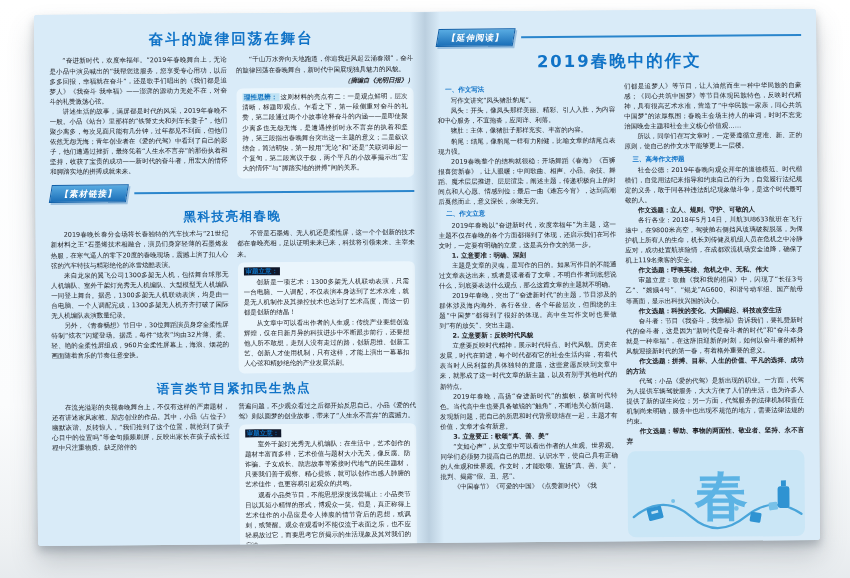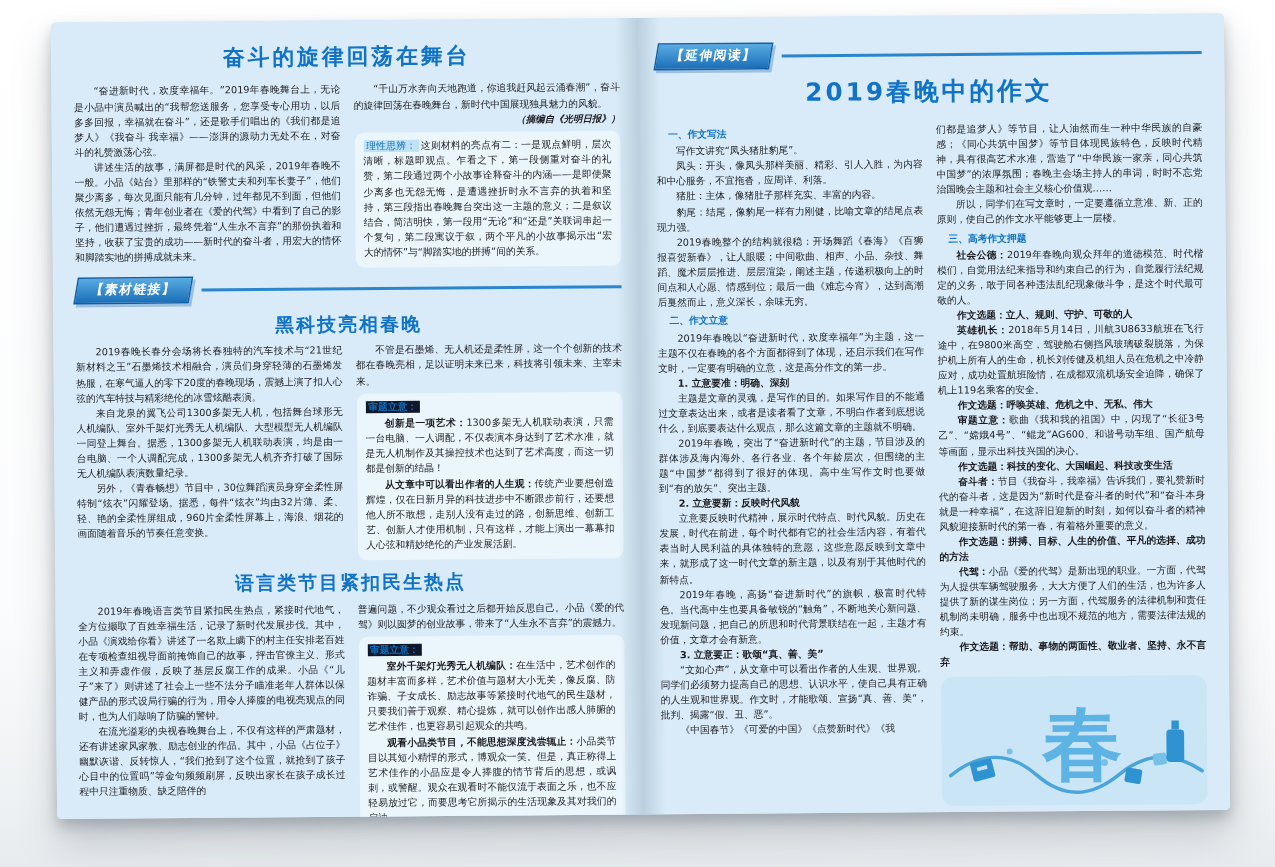--- a/index.html
+++ b/index.html
@@ -28,30 +28,30 @@
     position:absolute;left:50%;top:0;width:30px;height:100%;transform:translateX(-50%);
     background:linear-gradient(to right,rgba(40,70,100,0) 0%,rgba(40,70,100,.17) 50%,rgba(40,70,100,0) 100%);
     pointer-events:none;
   }
   .cols{display:flex;gap:9px}
   .col{flex:1;min-width:0}
   .para{margin:0;text-indent:2em;text-align:justify}
   .para.noindent{text-indent:0}
   .para.bold{font-weight:700}
   .para.subhead{color:#1073c7;font-weight:700;text-indent:1.2em;margin:2.5px 0 1px}
-  .lead{font-weight:700}
+  .lead{font-weight:400}
   .attribution{margin:1px 0 2px;text-align:right;font-weight:700;font-style:italic;font-size:6.3px}
   .a1-title{margin:0 0 5px;text-align:center;color:#1073c7;font-size:14.5px;letter-spacing:2px;font-weight:700}
   .h2{margin:5px 0 3px;text-align:center;color:#1073c7;font-size:12.5px;letter-spacing:1.5px;font-weight:700}
   .rp-title{margin:3px 0 7px;text-align:center;color:#1073c7;font-size:16.5px;letter-spacing:2px;font-weight:700}
   .box{background:#eaf5fc;border-radius:6px;padding:4px 6px 4px;margin-top:3px}
   .box .para{margin-bottom:1px}
   .box-label{margin:0 0 1px;text-indent:0}
   .box-label span{color:#0d6fbe;font-weight:700;background:#0f172a;padding:0 2px}
-  .hl-lead{color:#0d6fbe;font-weight:400;background:#bfe2f4;padding:0 2px;margin-right:1px}
+  .hl-lead{color:#0d6fbe;font-weight:700;background:#bfe2f4;padding:0 2px;margin-right:1px}
   .ribbon-row{display:flex;align-items:center;margin:5px 0 1px}
   .ribbon{
     flex:none;background:linear-gradient(#58abe2,#1b6fb8);color:#fff;font-weight:700;
     font-size:8.5px;padding:1.5px 9px;transform:skewX(-10deg);
     border:1px solid #0f5fa8;box-shadow:2px 2px 0 rgba(15,95,168,.30);letter-spacing:1px;white-space:nowrap;
   }
   .ribbon-line{flex:1;height:1.5px;background:#2a85cc;margin-left:7px}
   .footer{display:flex;align-items:center;gap:5px;margin-top:4px}
   .pagebox{
     flex:none;width:24px;text-align:center;background:#ffffff;border:1px solid #2a85cc;
@@ -108,21 +108,20 @@
                 <p class="para"><span class="lead">创新是一项艺术：</span>1300多架无人机联动表演，只需一台电脑、一人调配，不仅表演本身达到了艺术水准，就是无人机制作及其操控技术也达到了艺术高度，而这一切都是创新的结晶！</p>
                 <p class="para"><span class="lead">从文章中可以看出作者的人生观：</span>传统产业要想创造辉煌，仅在日新月异的科技进步中不断跟步前行，还要想他人所不敢想，走别人没有走过的路，创新思维、创新工艺、创新人才使用机制，只有这样，才能上演出一幕幕扣人心弦和精妙绝伦的产业发展活剧。</p>
               </div>
           </div>
         </div>
       </div>
 
       <h2 class="h2">语言类节目紧扣民生热点</h2>
       <div class="cols">
         <div class="col">
-            <p class="para">2019年春晚语言类节目紧扣民生热点，紧接时代地气，全方位撷取了百姓幸福生活，记录了新时代发展步伐。其中，小品《演戏给你看》讲述了一名欺上瞒下的村主任安排老百姓在专项检查组视导面前掩饰自己的故事，抨击官僚主义、形式主义和弄虚作假，反映了基层反腐工作的成果。小品《“儿子”来了》则讲述了社会上一些不法分子瞄准老年人群体以保健产品的形式设局行骗的行为，用令人捧腹的电视亮观点的同时，也为人们敲响了防骗的警钟。</p>
             <p class="para">在流光溢彩的央视春晚舞台上，不仅有这样的严肃题材，还有讲述家风家教、励志创业的作品。其中，小品《占位子》幽默诙谐、反转惊人，“我们抢到了这个位置，就抢到了孩子心目中的位置吗”等金句频频刷屏，反映出家长在孩子成长过程中只注重物质、缺乏陪伴的</p>
           </div>
         <div class="col">
           <div>
               <p class="para noindent">普遍问题，不少观众看过之后都开始反思自己。小品《爱的代驾》则以圆梦的创业故事，带来了“人生永不言弃”的震撼力。</p>
             </div>
           <div class="box">
             <p class="box-label"><span>审题立意：</span></p>
             <div>
                 <p class="para"><span class="lead">室外千架灯光秀无人机编队：</span>在生活中，艺术创作的题材丰富而多样，艺术价值与题材大小无关，像反腐、防诈骗、子女成长、励志故事等紧接时代地气的民生题材，只要我们善于观察、精心提炼，就可以创作出感人肺腑的艺术佳作，也更容易引起观众的共鸣。</p>
@@ -160,21 +159,21 @@
             <p class="para">“文如心声”，从文章中可以看出作者的人生观、世界观。同学们必须努力提高自己的思想、认识水平，使自己具有正确的人生观和世界观。作文时，才能歌颂、宣扬“真、善、美”，批判、揭露“假、丑、恶”。</p>
             <p class="para">《中国春节》《可爱的中国》《点赞新时代》《我</p>
           </div>
         <div class="col">
           <div>
               <p class="para noindent">们都是追梦人》等节目，让人油然而生一种中华民族的自豪感；《同心共筑中国梦》等节目体现民族特色，反映时代精神，具有很高艺术水准，营造了“中华民族一家亲，同心共筑中国梦”的浓厚氛围；春晚主会场主持人的串词，时时不忘党治国晚会主题和社会主义核心价值观……</p>
               <p class="para">所以，同学们在写文章时，一定要遵循立意准、新、正的原则，使自己的作文水平能够更上一层楼。</p>
               <p class="para subhead">三、高考作文押题</p>
               <p class="para"><span class="lead">社会公德：</span>2019年春晚向观众拜年的道德模范、时代楷模们，自觉用法纪来指导和约束自己的行为，自觉履行法纪规定的义务，敢于同各种违法乱纪现象做斗争，是这个时代最可敬的人。</p>
               <p class="para bold">作文选题：立人、规则、守护、可敬的人</p>
-              <p class="para"><span class="lead">英雄机长：</span>2018年5月14日，川航3U8633航班在飞行途中，在9800米高空，驾驶舱右侧挡风玻璃破裂脱落，为保护机上所有人的生命，机长刘传健及机组人员在危机之中冷静应对，成功处置航班险情，在成都双流机场安全迫降，确保了机上119名乘客的安全。</p>
+              <p class="para"><span class="lead">各行各业：</span>2018年5月14日，川航3U8633航班在飞行途中，在9800米高空，驾驶舱右侧挡风玻璃破裂脱落，为保护机上所有人的生命，机长刘传健及机组人员在危机之中冷静应对，成功处置航班险情，在成都双流机场安全迫降，确保了机上119名乘客的安全。</p>
               <p class="para bold">作文选题：呼唤英雄、危机之中、无私、伟大</p>
               <p class="para"><span class="lead">审题立意：</span>歌曲《我和我的祖国》中，闪现了“长征3号乙”、“嫦娥4号”、“鲲龙”AG600、和谐号动车组、国产航母等画面，显示出科技兴国的决心。</p>
               <p class="para bold">作文选题：科技的变化、大国崛起、科技改变生活</p>
               <p class="para"><span class="lead">奋斗者：</span>节目《我奋斗，我幸福》告诉我们，要礼赞新时代的奋斗者，这是因为“新时代是奋斗者的时代”和“奋斗本身就是一种幸福”，在这辞旧迎新的时刻，如何以奋斗者的精神风貌迎接新时代的第一春，有着格外重要的意义。</p>
               <p class="para bold">作文选题：拼搏、目标、人生的价值、平凡的选择、成功的方法</p>
               <p class="para"><span class="lead">代驾：</span>小品《爱的代驾》是新出现的职业。一方面，代驾为人提供车辆驾驶服务，大大方便了人们的生活，也为许多人提供了新的谋生岗位；另一方面，代驾服务的法律机制和责任机制尚未明确，服务中也出现不规范的地方，需要法律法规的约束。</p>
               <p class="para bold">作文选题：帮助、事物的两面性、敬业者、坚持、永不言弃</p>
             </div>
           <div class="illus">
             <svg viewBox="0 0 180 86" xmlns="http://www.w3.org/2000/svg">

